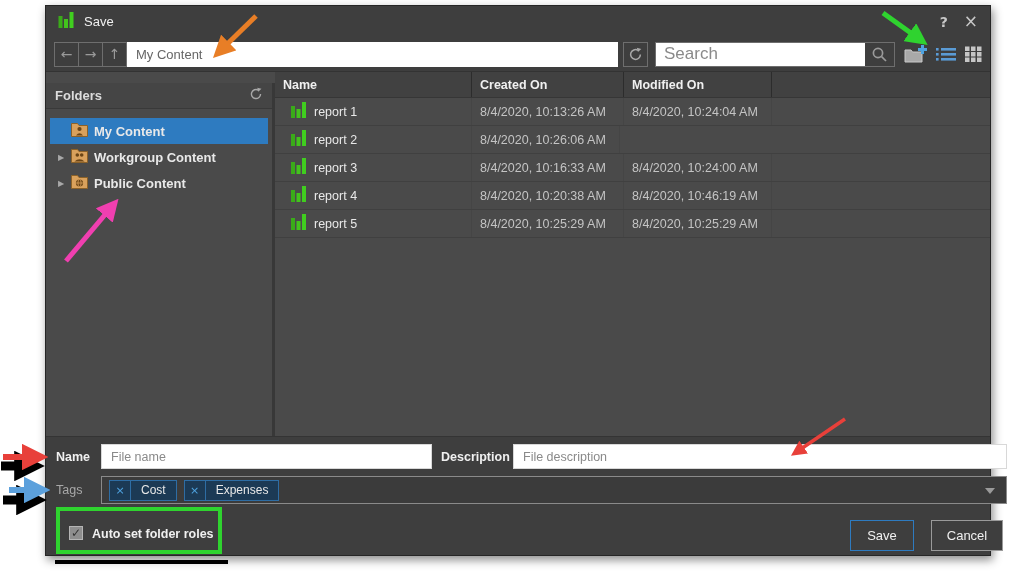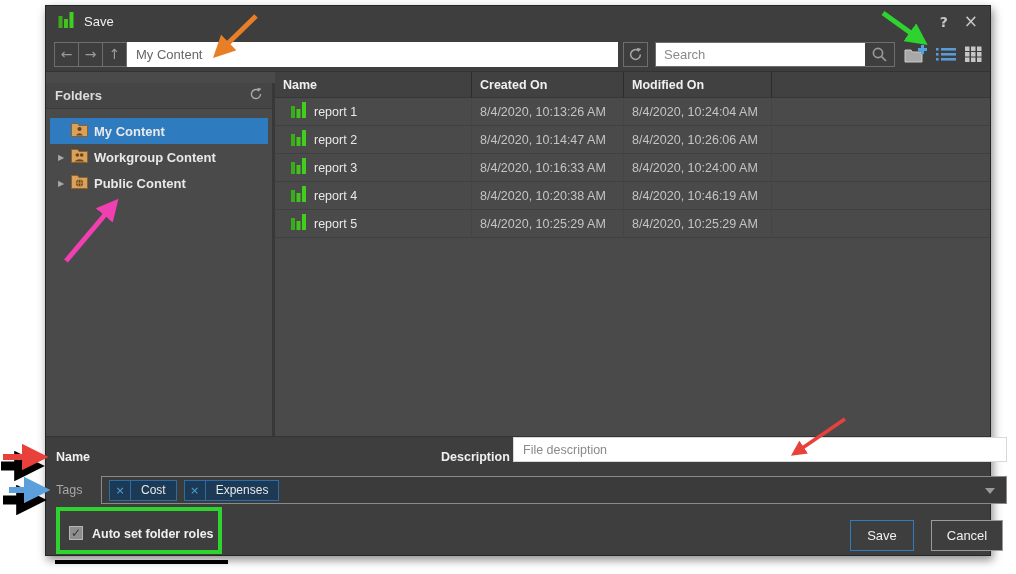--- a/index.html
+++ b/index.html
@@ -28,21 +28,21 @@
   .close-btn { color: #C8C8C8; font-size: 17px; line-height: 17px; cursor: default; }
 
   
   .navbar { height: 35px; background: #3E3E3E; display: flex; align-items: center; padding: 0 8px; flex: none; border-bottom: 1px solid #333; }
   .nav-btn { width: 25px; height: 25px; flex: none; border: 1px solid #6E6E6E; margin-right: -1px;
              display: flex; align-items: center; justify-content: center; color: #9A9A9A; font-size: 14px; background: #3E3E3E; }
   .breadcrumb-input { width: 515px; height: 25px; margin-left: 1px; border: none; outline: none;
              background: #fff; color: #666; font-size: 13px; padding: 0 9px; font-family: "Liberation Sans", sans-serif; }
   .icon-btn-box { width: 25px; height: 25px; border: 1px solid #6E6E6E; display: flex; align-items: center; justify-content: center; margin-left: 5px; flex: none; }
   .search-group { display: flex; margin-left: 7px; border: 1px solid #6E6E6E; height: 25px; width: 240px; flex: none; }
-  .search-input { flex: 1; border: none; outline: none; background: #fff; color: #666; font-size: 13px; padding: 0 8px; min-width: 0; font-family: "Liberation Sans", sans-serif; }
+  .search-input { flex: 1; border: none; outline: none; background: #fff; color: #666; font-size: 17px; padding: 0 8px; min-width: 0; font-family: "Liberation Sans", sans-serif; }
   .search-input::placeholder { color: #8A8A8A; }
   .search-mag { width: 29px; background: #3E3E3E; display: flex; align-items: center; justify-content: center; flex: none; }
   .view-icon { margin-left: 9px; display: flex; align-items: center; justify-content: center; flex: none; }
 
   
   .content { flex: 1; display: flex; min-height: 0; background: #4A4A4A; }
   .folders { width: 229px; flex: none; display: flex; flex-direction: column; border-right: 3px solid #383838; margin-top: 11px; }
   .folders-header { height: 26px; flex: none; background: #454545; border-bottom: 1px solid #393939;
                     display: flex; align-items: center; padding: 0 9px; }
   .folders-header-label { color: #DCDCDC; font-weight: bold; font-size: 13px; flex: 1; }
@@ -240,21 +240,20 @@
       </div>
       <div class="trow">
         <span class="td c-name">
             <span><svg width="15" height="16" viewBox="0 0 15 16">
                 <rect x="0" y="4" width="4" height="12" fill="#3AAB19"></rect>
                 <rect x="5.5" y="7" width="4" height="9" fill="#43C31D"></rect>
                 <rect x="11" y="0" width="4" height="16" fill="#40CE1F"></rect>
               </svg></span>
             <span class="rlabel">report 2</span>
           </span>
-        <span class="td c-created">8/4/2020, 10:14:47 AM</span>
         <span class="td c-modified">8/4/2020, 10:26:06 AM</span>
         <span class="td c-extra"></span>
       </div>
       <div class="trow">
         <span class="td c-name">
             <span><svg width="15" height="16" viewBox="0 0 15 16">
                 <rect x="0" y="4" width="4" height="12" fill="#3AAB19"></rect>
                 <rect x="5.5" y="7" width="4" height="9" fill="#43C31D"></rect>
                 <rect x="11" y="0" width="4" height="16" fill="#40CE1F"></rect>
               </svg></span>
@@ -288,22 +287,23 @@
           </span>
         <span class="td c-created">8/4/2020, 10:25:29 AM</span>
         <span class="td c-modified">8/4/2020, 10:25:29 AM</span>
         <span class="td c-extra"></span>
       </div>
     </div>
   </div>
 
   <div class="bottom">
     <span class="form-label" style="left:10px; top:13px;">Name</span>
+    <input class="text-input" style="left: 55px; top: 7px; width: 331px;" placeholder="File name">
     <span class="form-label" style="left:395px; top:13px;">Description</span>
-    <input class="text-input" style="left: 467px; top: 0; width: 494px;" placeholder="File description">
+    <input class="text-input" style="left: 467px; top: 7px; width: 494px;" placeholder="File description">
 
     <span class="tags-label" style="left:10px; top:46px;">Tags</span>
     <div class="tags-box">
       <span class="chip">
         <span class="chip-x glyph">×</span>
         <span class="chip-label">Cost</span>
       </span>
       <span class="chip">
         <span class="chip-x glyph">×</span>
         <span class="chip-label">Expenses</span>

